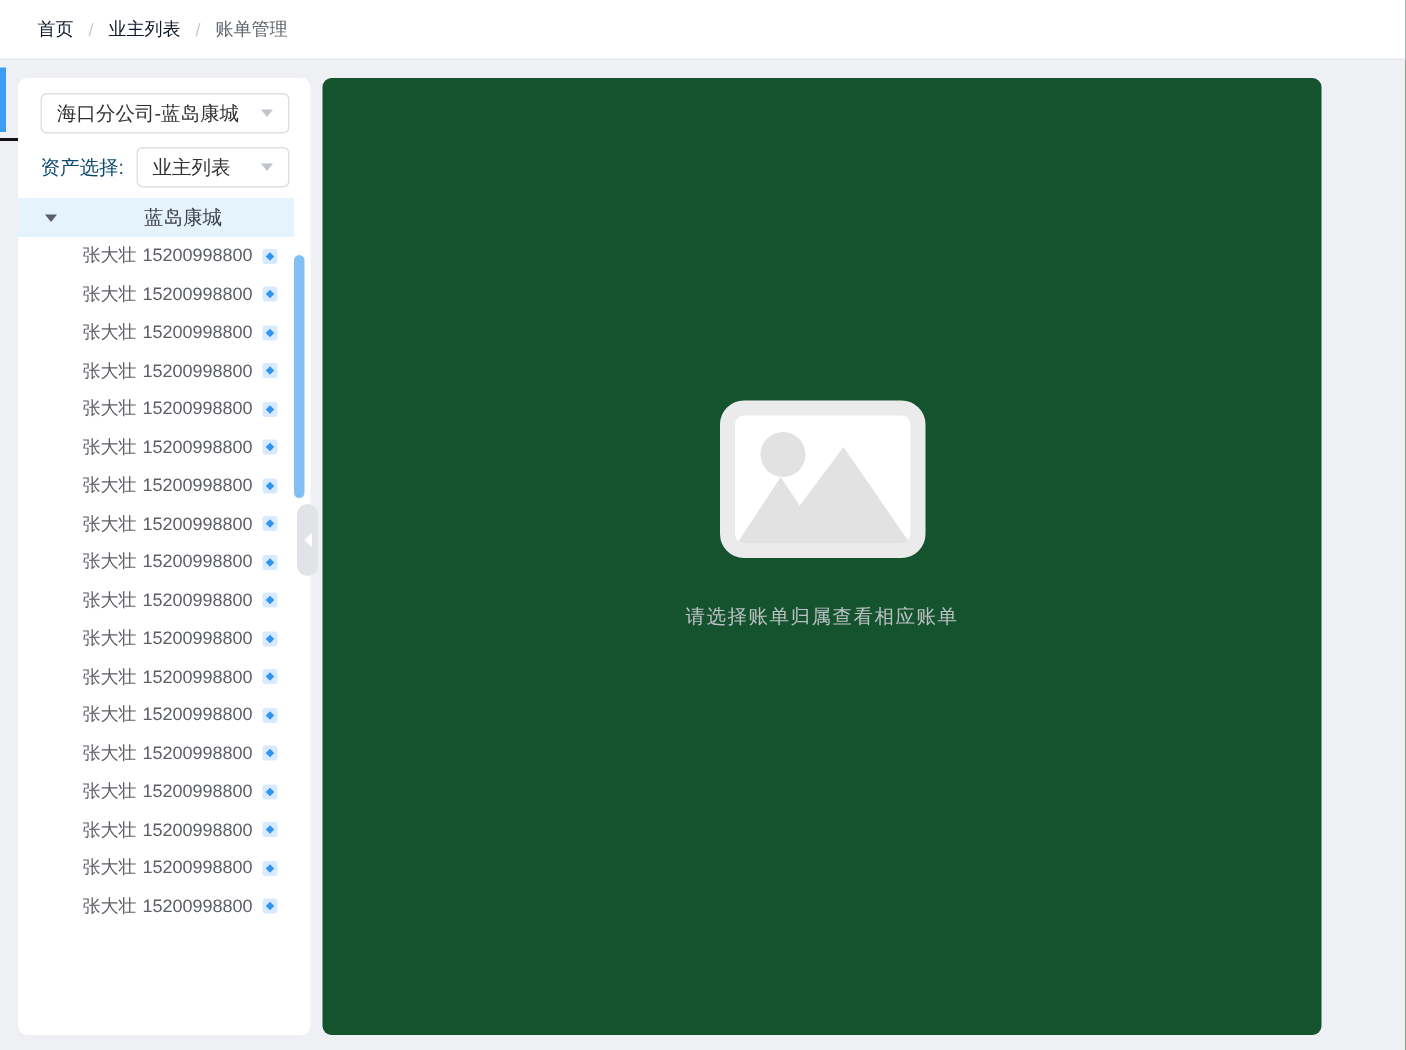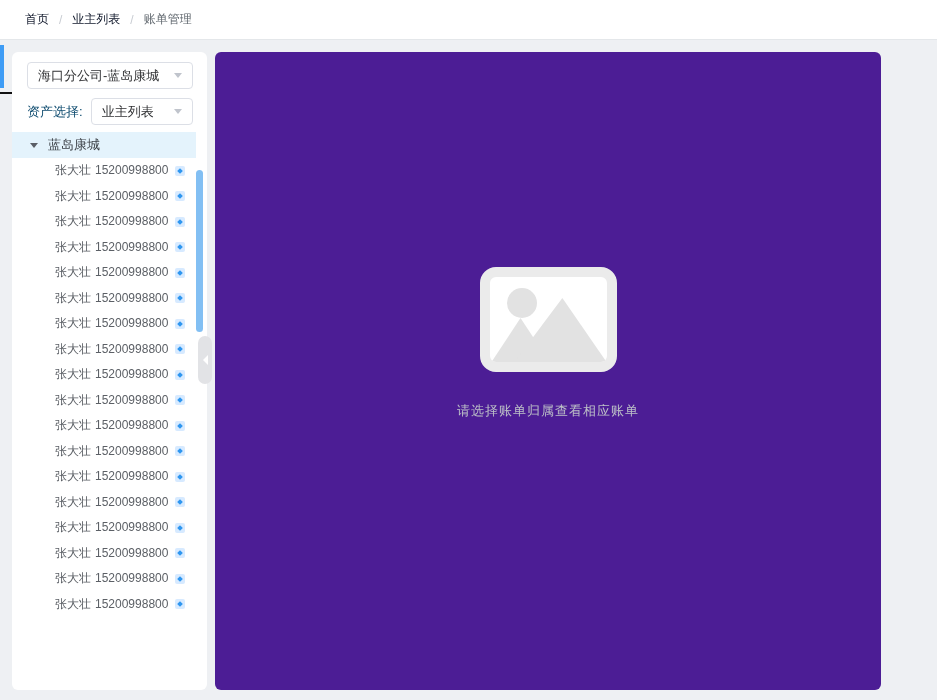--- a/index.html
+++ b/index.html
@@ -67,21 +67,21 @@
     font-size:12px; color:#606266; background:transparent;
     font-family:"Liberation Sans","DejaVu Sans",sans-serif;
   }
   .search-input::placeholder { color:#c0c4cc; }
 
   
   .tree { margin-top:7px; }
   .tree-root-row {
     height:26px; width:calc(100% - 11px);
     background:#e4f3fc;
-    display:flex; align-items:center; padding-left:18px; cursor:pointer;
+    display:flex; align-items:center; padding-left:18px; cursor:pointer;gap:48px;
   }
   .tree-caret {
     width:0; height:0; margin-right:10px;
     border-left:4px solid transparent; border-right:4px solid transparent;
     border-top:5px solid #5a5e66;
   }
   .tree-root-label { font-size:13px; color:#3a3f45; }
   .tree-items { }
   .tree-item {
     height:25.5px; display:flex; align-items:center;
@@ -112,21 +112,21 @@
   }
   .chevron-left {
     width:0; height:0;
     border-top:5px solid transparent; border-bottom:5px solid transparent;
     border-right:5px solid #fff;
   }
 
   
   .main-panel {
     position:absolute; left:215px; top:52px; width:666px; height:638px;
-    background:#4c1d95; border-radius:6px;
+    background:#14532d; border-radius:6px;
   }
   .empty-state {
     position:absolute; left:0; top:215px; width:100%;
     display:flex; flex-direction:column; align-items:center;
   }
   .img-frame {
     width:137px; height:105px;
     border:10px solid #ebebeb; border-radius:16px;
     background:#fff; position:relative; overflow:hidden;
   }

